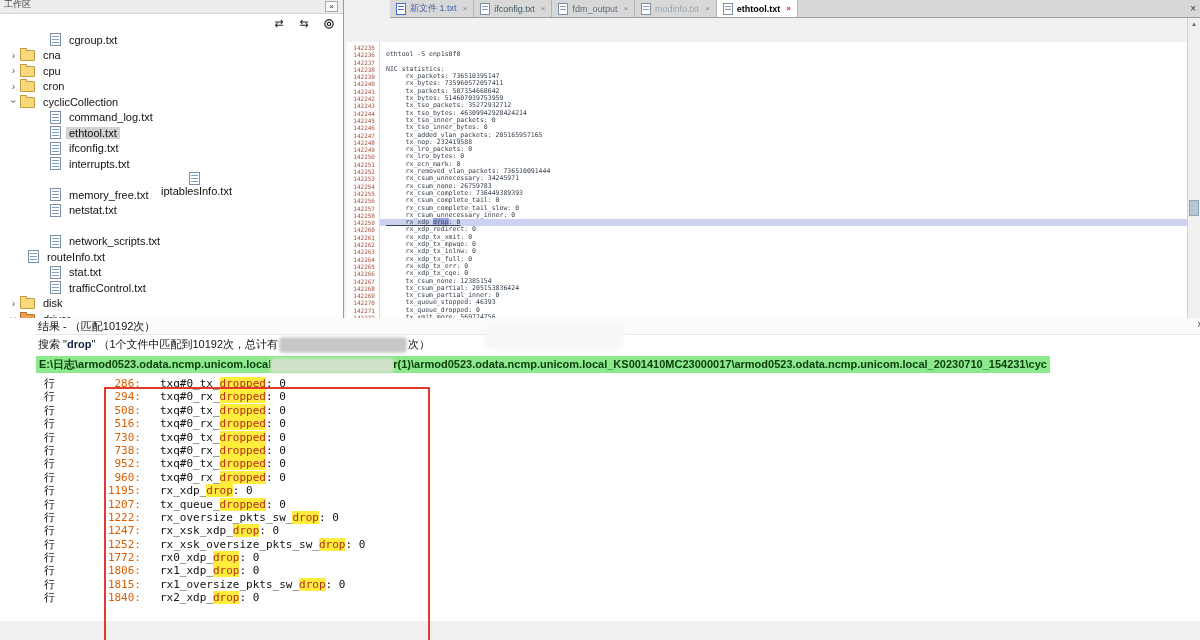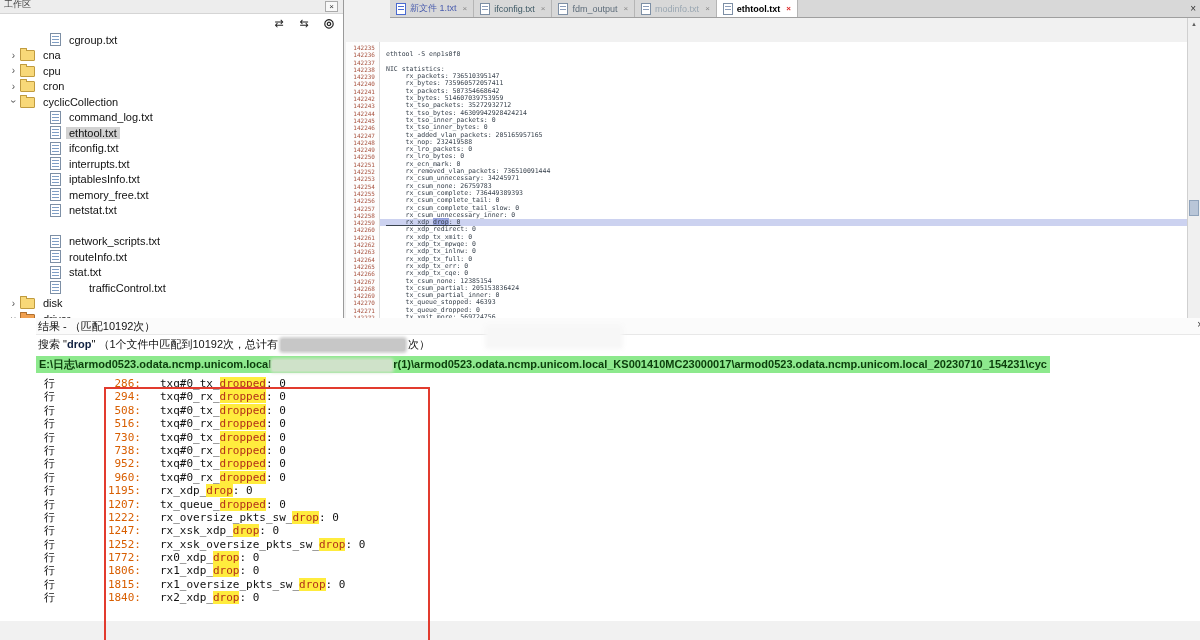--- a/index.html
+++ b/index.html
@@ -144,46 +144,46 @@
           <span class="tree-label">ethtool.txt</span>
         </div>
         <div class="tree-row" style="padding-left: 50px;">
           <span class="icon-file"></span>
           <span class="tree-label">ifconfig.txt</span>
         </div>
         <div class="tree-row" style="padding-left: 50px;">
           <span class="icon-file"></span>
           <span class="tree-label">interrupts.txt</span>
         </div>
-        <div class="tree-row" style="padding-left: 50px;">
+        <div class="tree-row" style="padding-left: 50px; flex-direction: column;">
           <span class="icon-file"></span>
           <span class="tree-label">iptablesInfo.txt</span>
         </div>
         <div class="tree-row" style="padding-left: 50px;">
           <span class="icon-file"></span>
           <span class="tree-label">memory_free.txt</span>
         </div>
         <div class="tree-row" style="padding-left: 50px;">
           <span class="icon-file"></span>
           <span class="tree-label">netstat.txt</span>
         </div>
         <div class="tree-row gap"></div>
         <div class="tree-row" style="padding-left: 50px;">
           <span class="icon-file"></span>
           <span class="tree-label">network_scripts.txt</span>
         </div>
-        <div class="tree-row" style="padding-left: 50px;">
+        <div class="tree-row" style="padding-left: 28px;">
           <span class="icon-file"></span>
           <span class="tree-label">routeInfo.txt</span>
         </div>
         <div class="tree-row" style="padding-left: 50px;">
           <span class="icon-file"></span>
           <span class="tree-label">stat.txt</span>
         </div>
-        <div class="tree-row" style="padding-left: 50px; gap: 20px;">
+        <div class="tree-row" style="padding-left: 50px;">
           <span class="icon-file"></span>
           <span class="tree-label">trafficControl.txt</span>
         </div>
         <div class="tree-row" style="padding-left: 8px;">
           <span class="tree-arrow">›</span>
           <span class="icon-folder"></span>
           <span class="tree-label">disk</span>
         </div>
         <div class="tree-row" style="padding-left: 8px;">
           <span class="tree-arrow rot">›</span>

